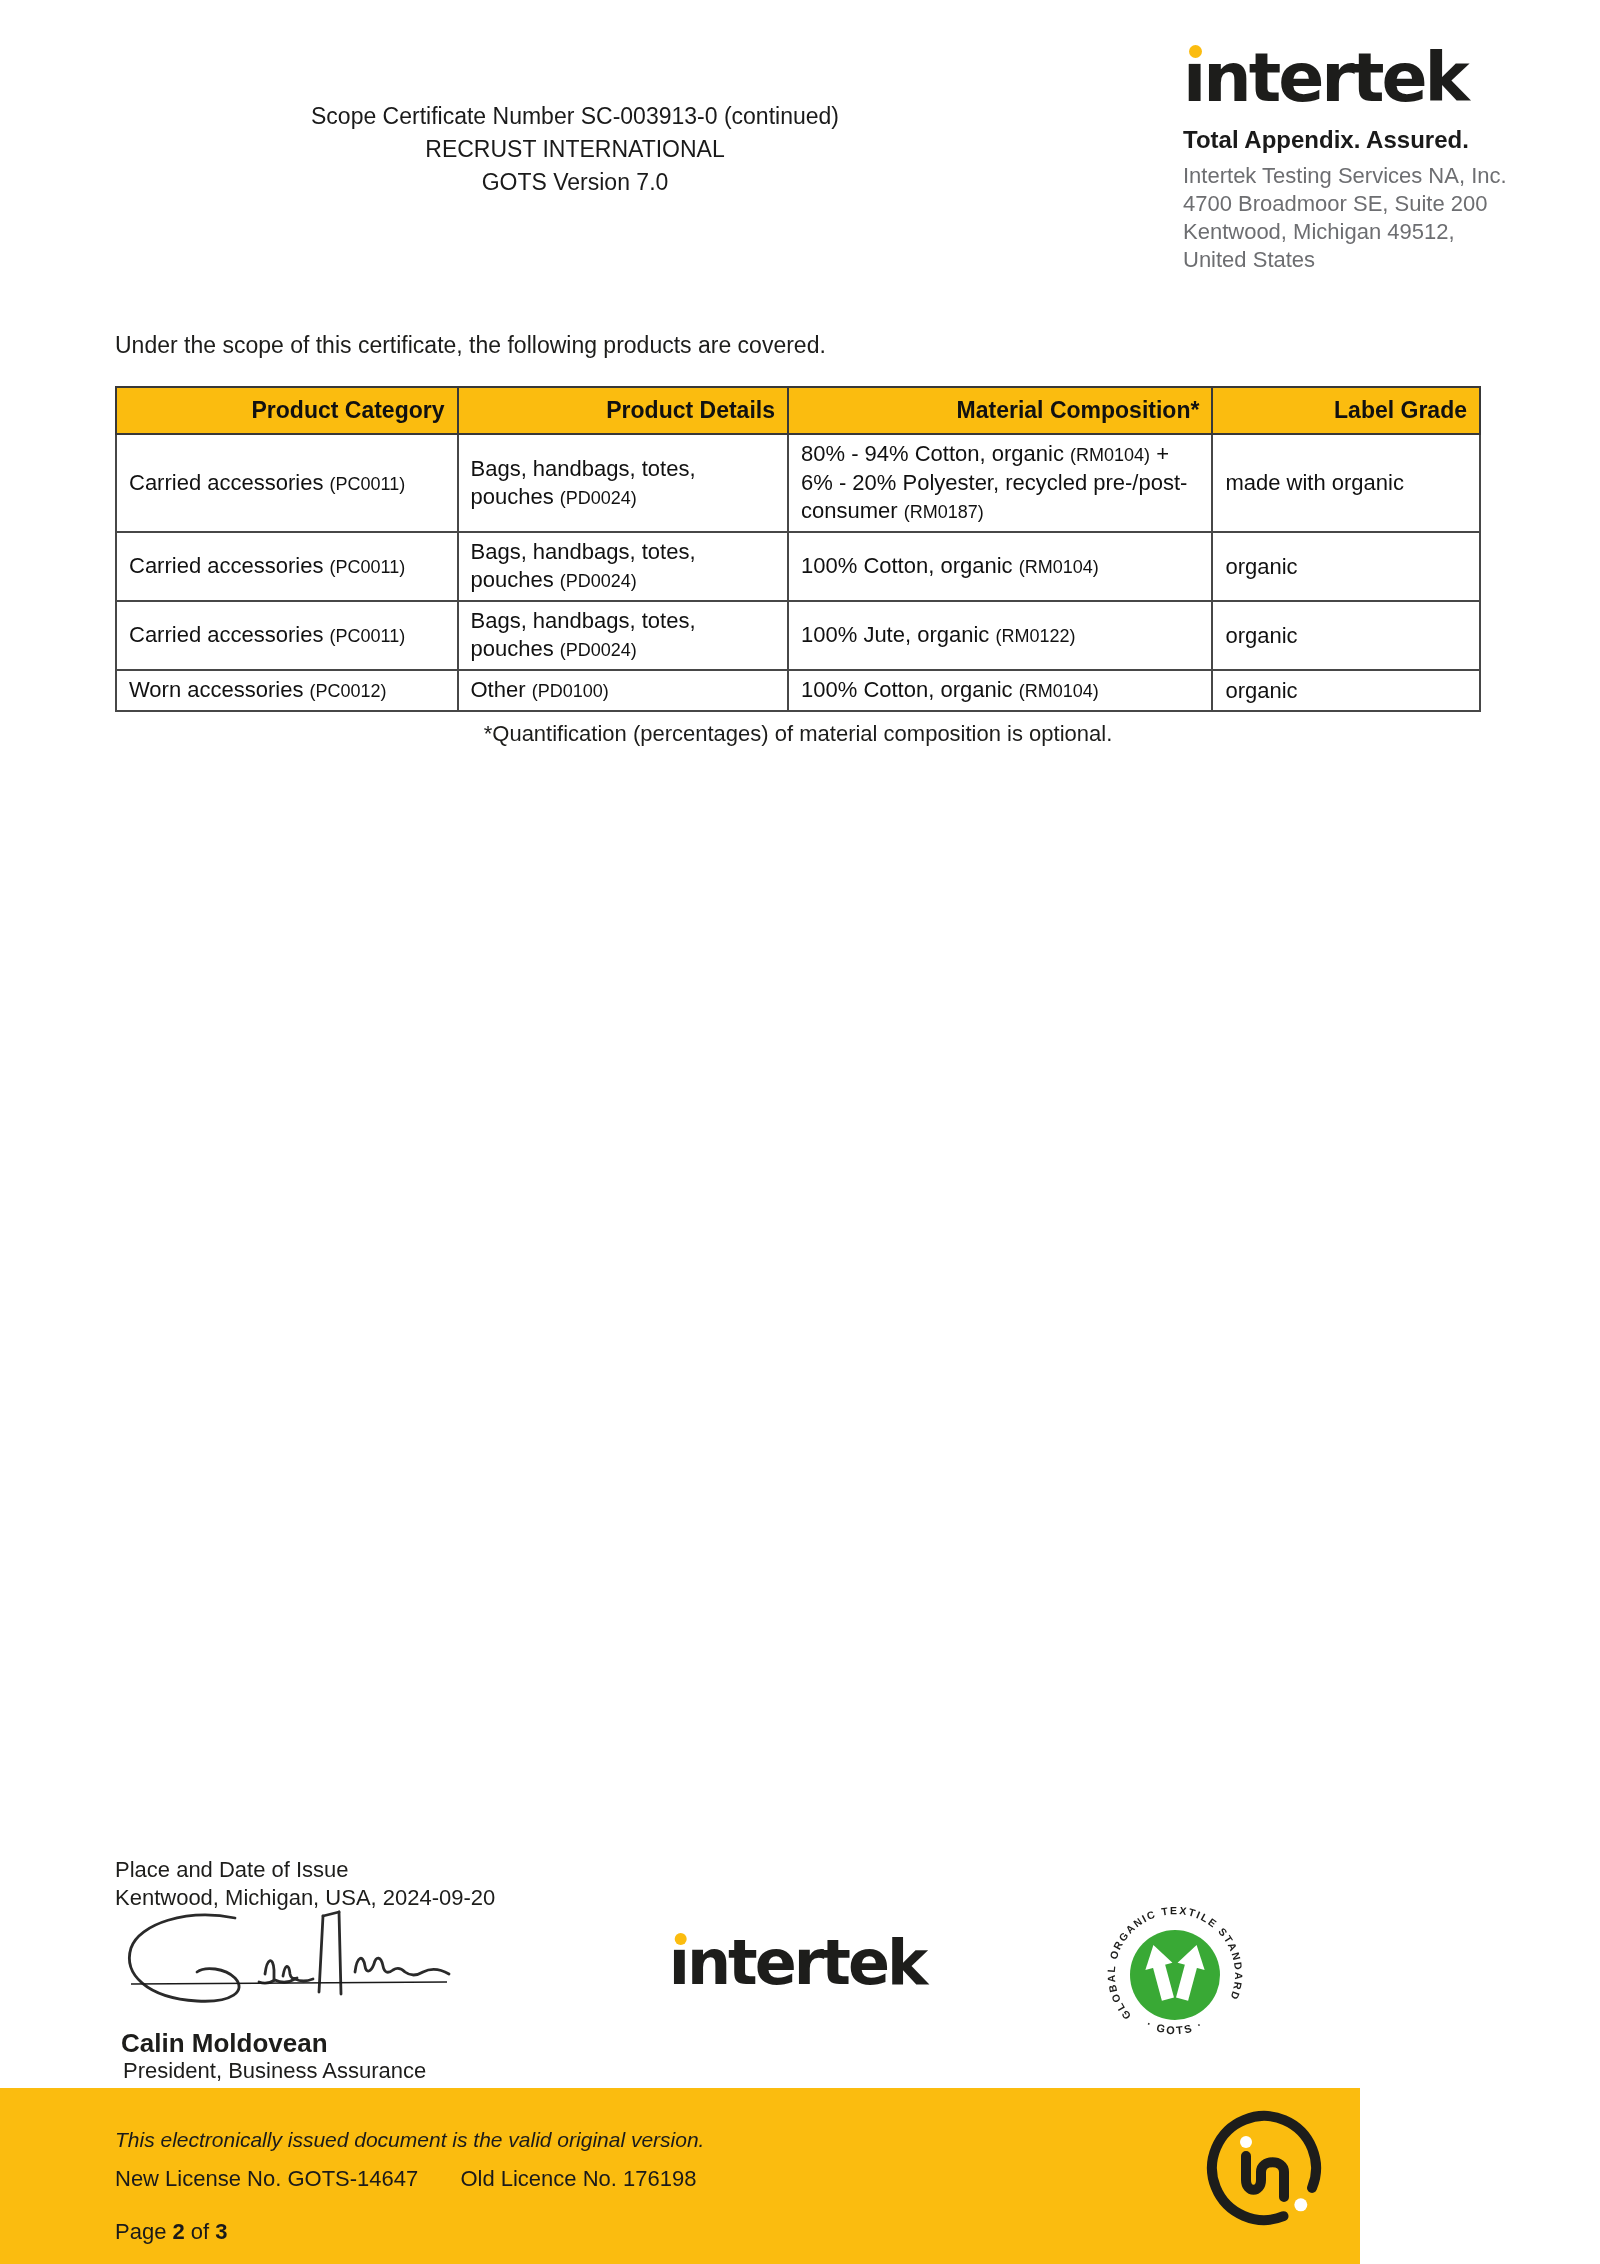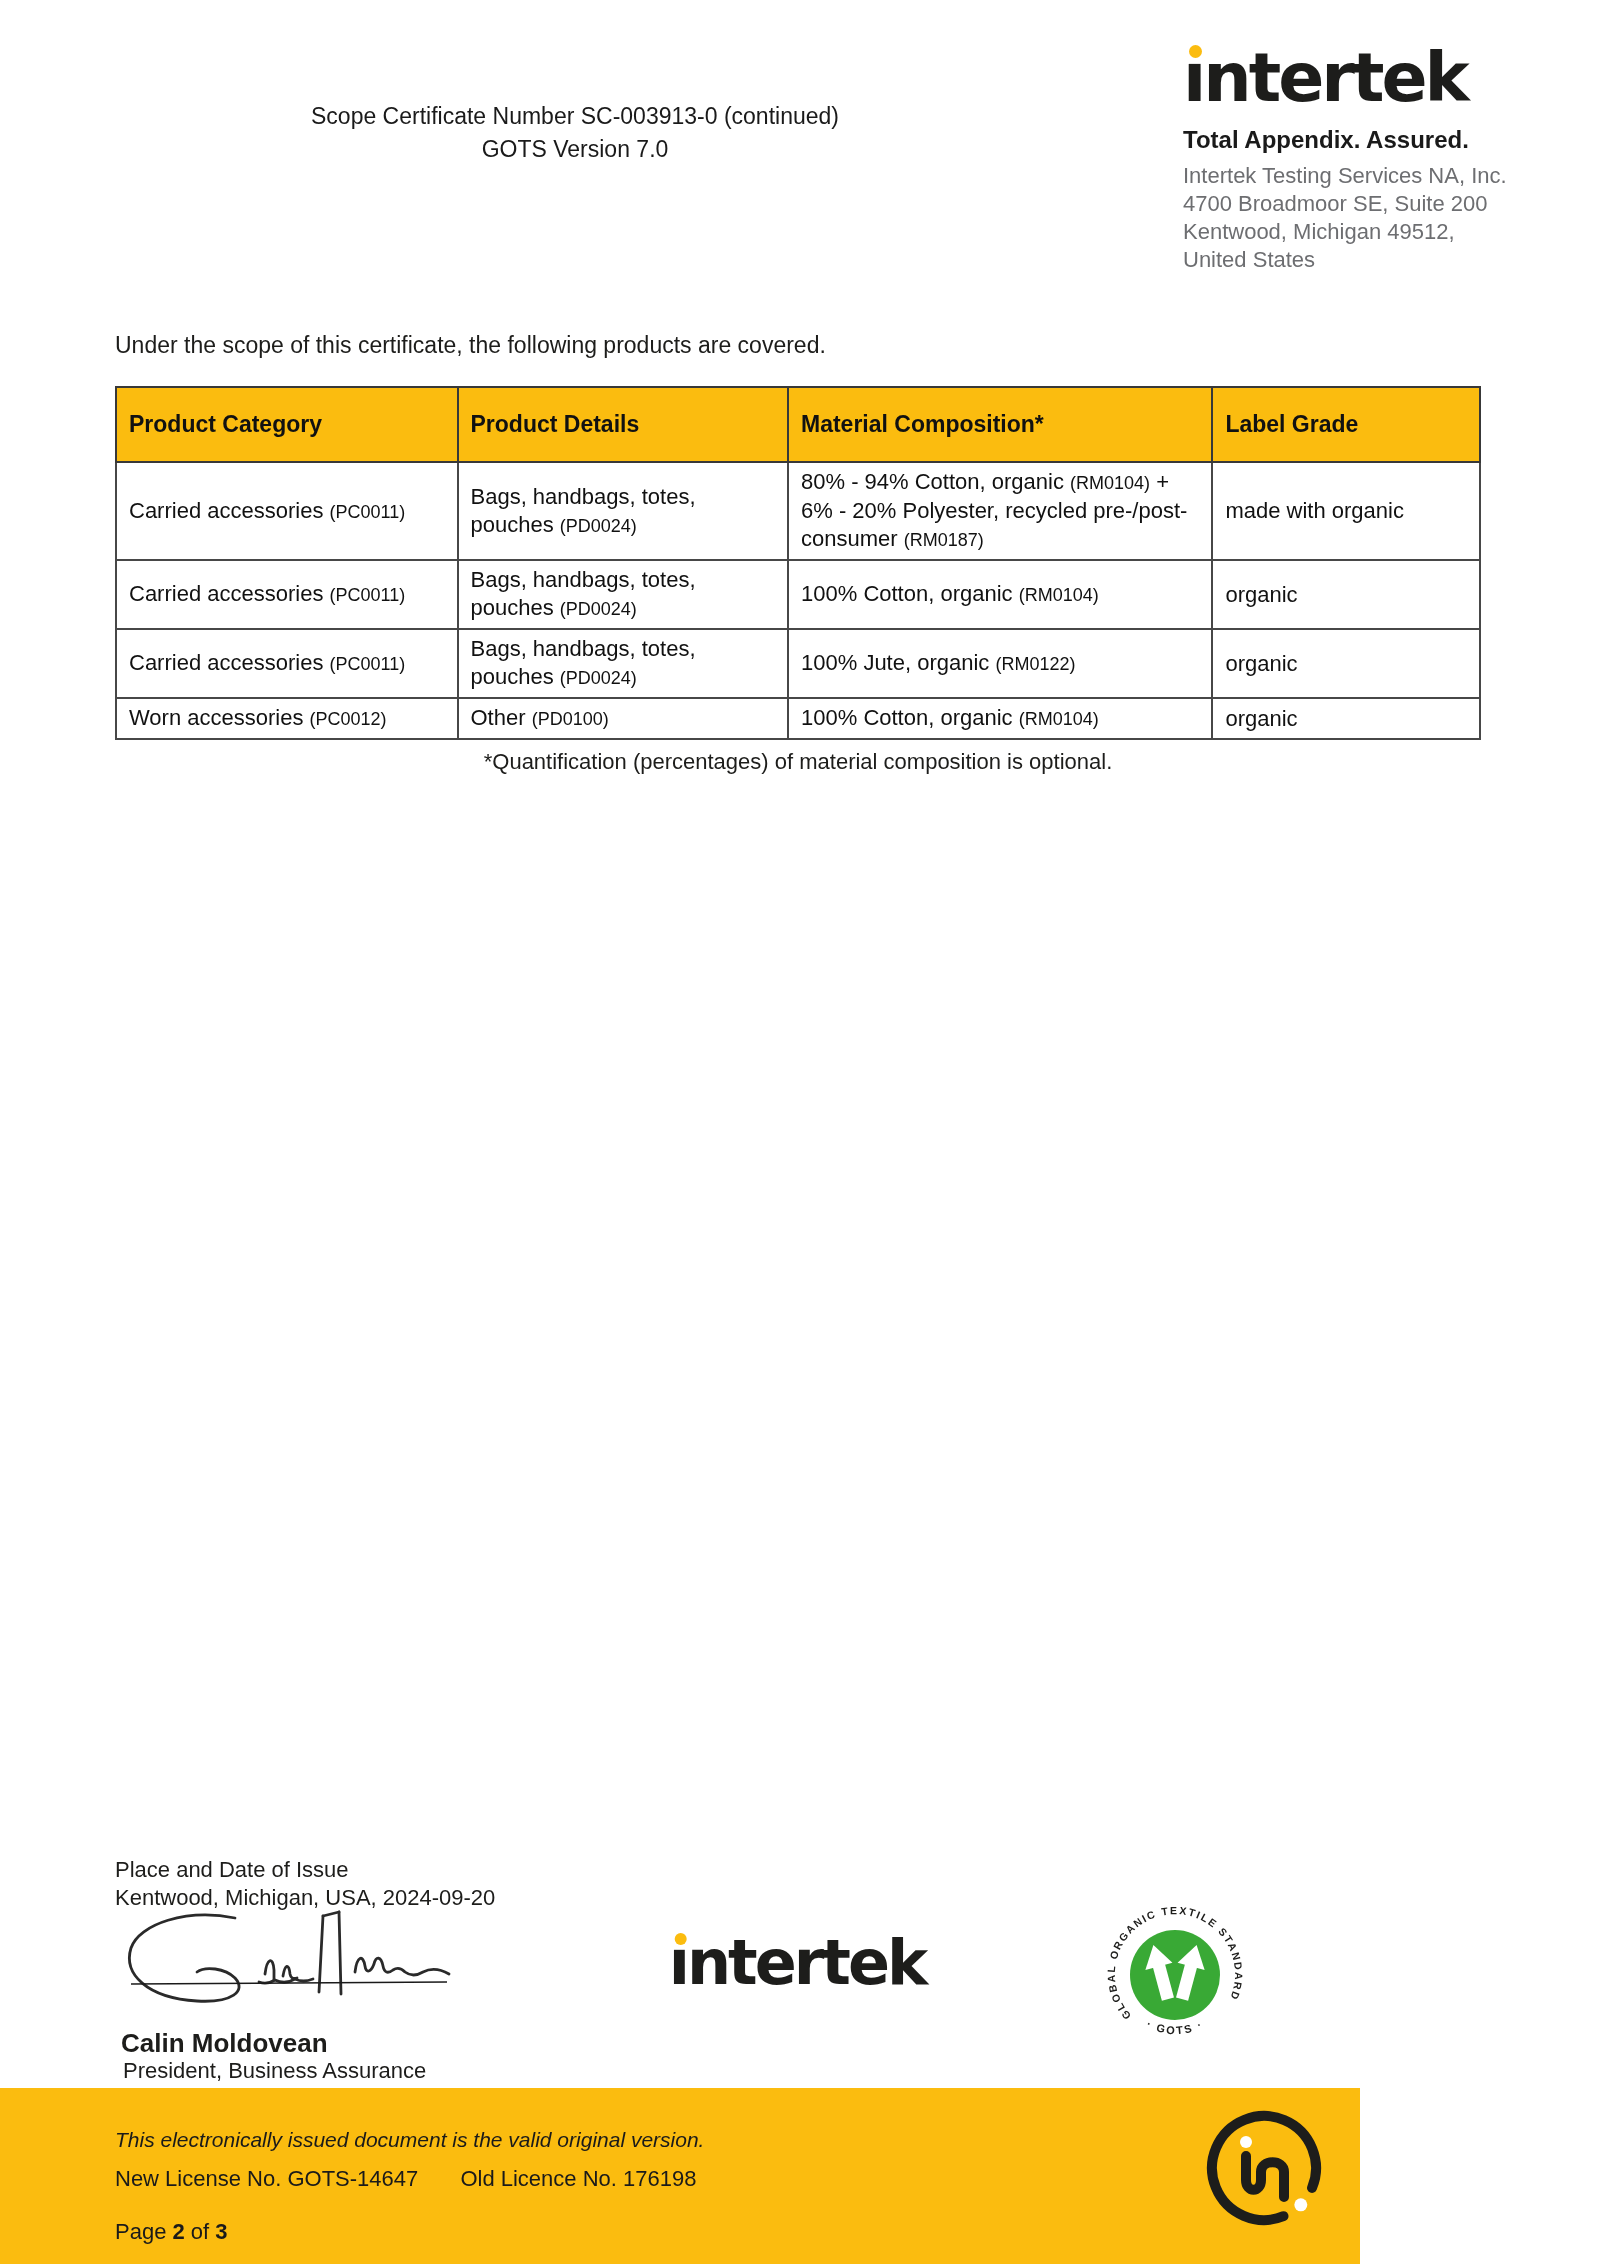--- a/index.html
+++ b/index.html
@@ -30,22 +30,22 @@
     background:var(--accent_yellow);left:6px;top:1px;
   }
   .brand-tagline{font-size:24px;font-weight:bold;margin-top:14px;color:#1a1a1a;}
   .brand-address{margin-top:8px;font-size:22px;line-height:28px;color:var(--address_gray);}
   
   .content{position:absolute;left:115px;top:330px;width:1366px;}
   .intro{font-size:23px;line-height:30px;}
   .page-title{font-size:36px;line-height:44px;font-weight:bold;margin-top:40px;color:#111;}
   table.products{border-collapse:collapse;width:1366px;margin-top:26px;border:2px solid #383838;}
   table.products th{
-    background:var(--accent_yellow);text-align:left;font-size:23px;font-weight:bold;
-    padding:23px 12px;border:2px solid #383838;color:#111;
+    background:var(--accent_yellow);text-align:right;font-size:23px;font-weight:bold;
+    padding:9px 12px;border:2px solid #383838;color:#111;
   }
   table.products td{
     font-size:22px;line-height:28px;padding:5px 12px;
     border:2px solid #474747;vertical-align:middle;color:#111;
   }
   td.details-cell{padding-right:40px;}
   .code{font-size:18px;}
   .footnote{font-size:22px;margin-top:9px;text-align:center;}
   
   .issue-block{position:absolute;left:115px;top:1856px;width:520px;font-size:22px;line-height:28px;}
@@ -68,20 +68,21 @@
   .footer-license .old{margin-left:36px;}
   .footer-page{font-size:22px;margin-top:26px;}
   .footer-page b{font-weight:bold;}
   .in-icon{position:absolute;right:30px;top:14px;width:132px;height:132px;}
 </style>
 </head>
 <body>
 
 <div class="cert-lines">
   <div>Scope Certificate Number SC-003913-0 (continued)</div>
+  <div>RECRUST INTERNATIONAL</div>
   <div>GOTS Version 7.0</div>
 </div>
 
 <div class="brand-block">
   <div class="itk-logo">
     <span class="itk-dot"></span>
     <span class="dotless">ıntertek</span>
   </div>
   <div class="brand-tagline">Total Appendix. Assured.</div>
   <div class="brand-address">

